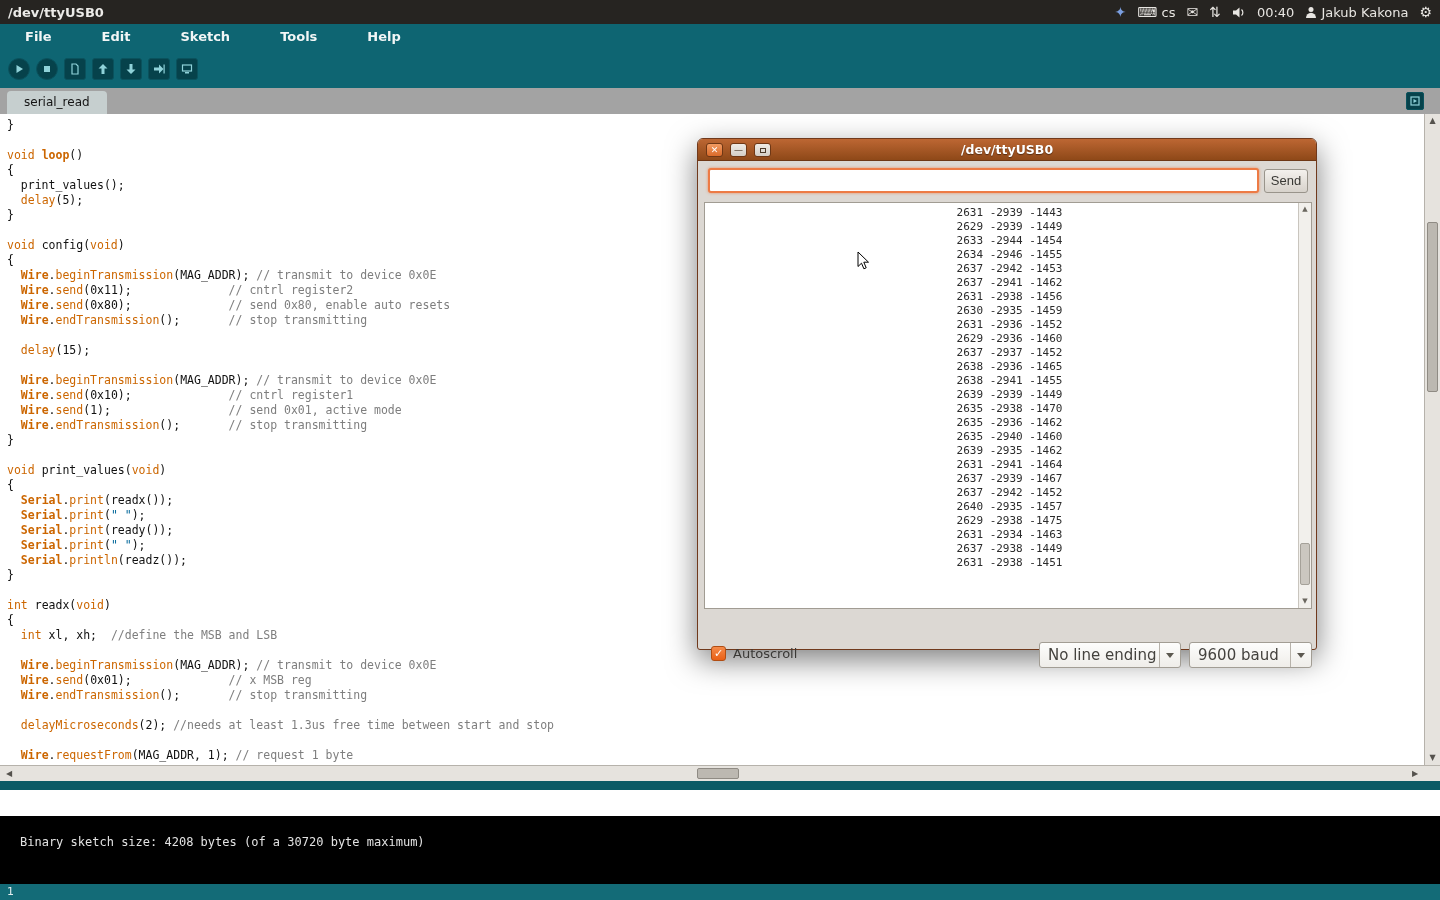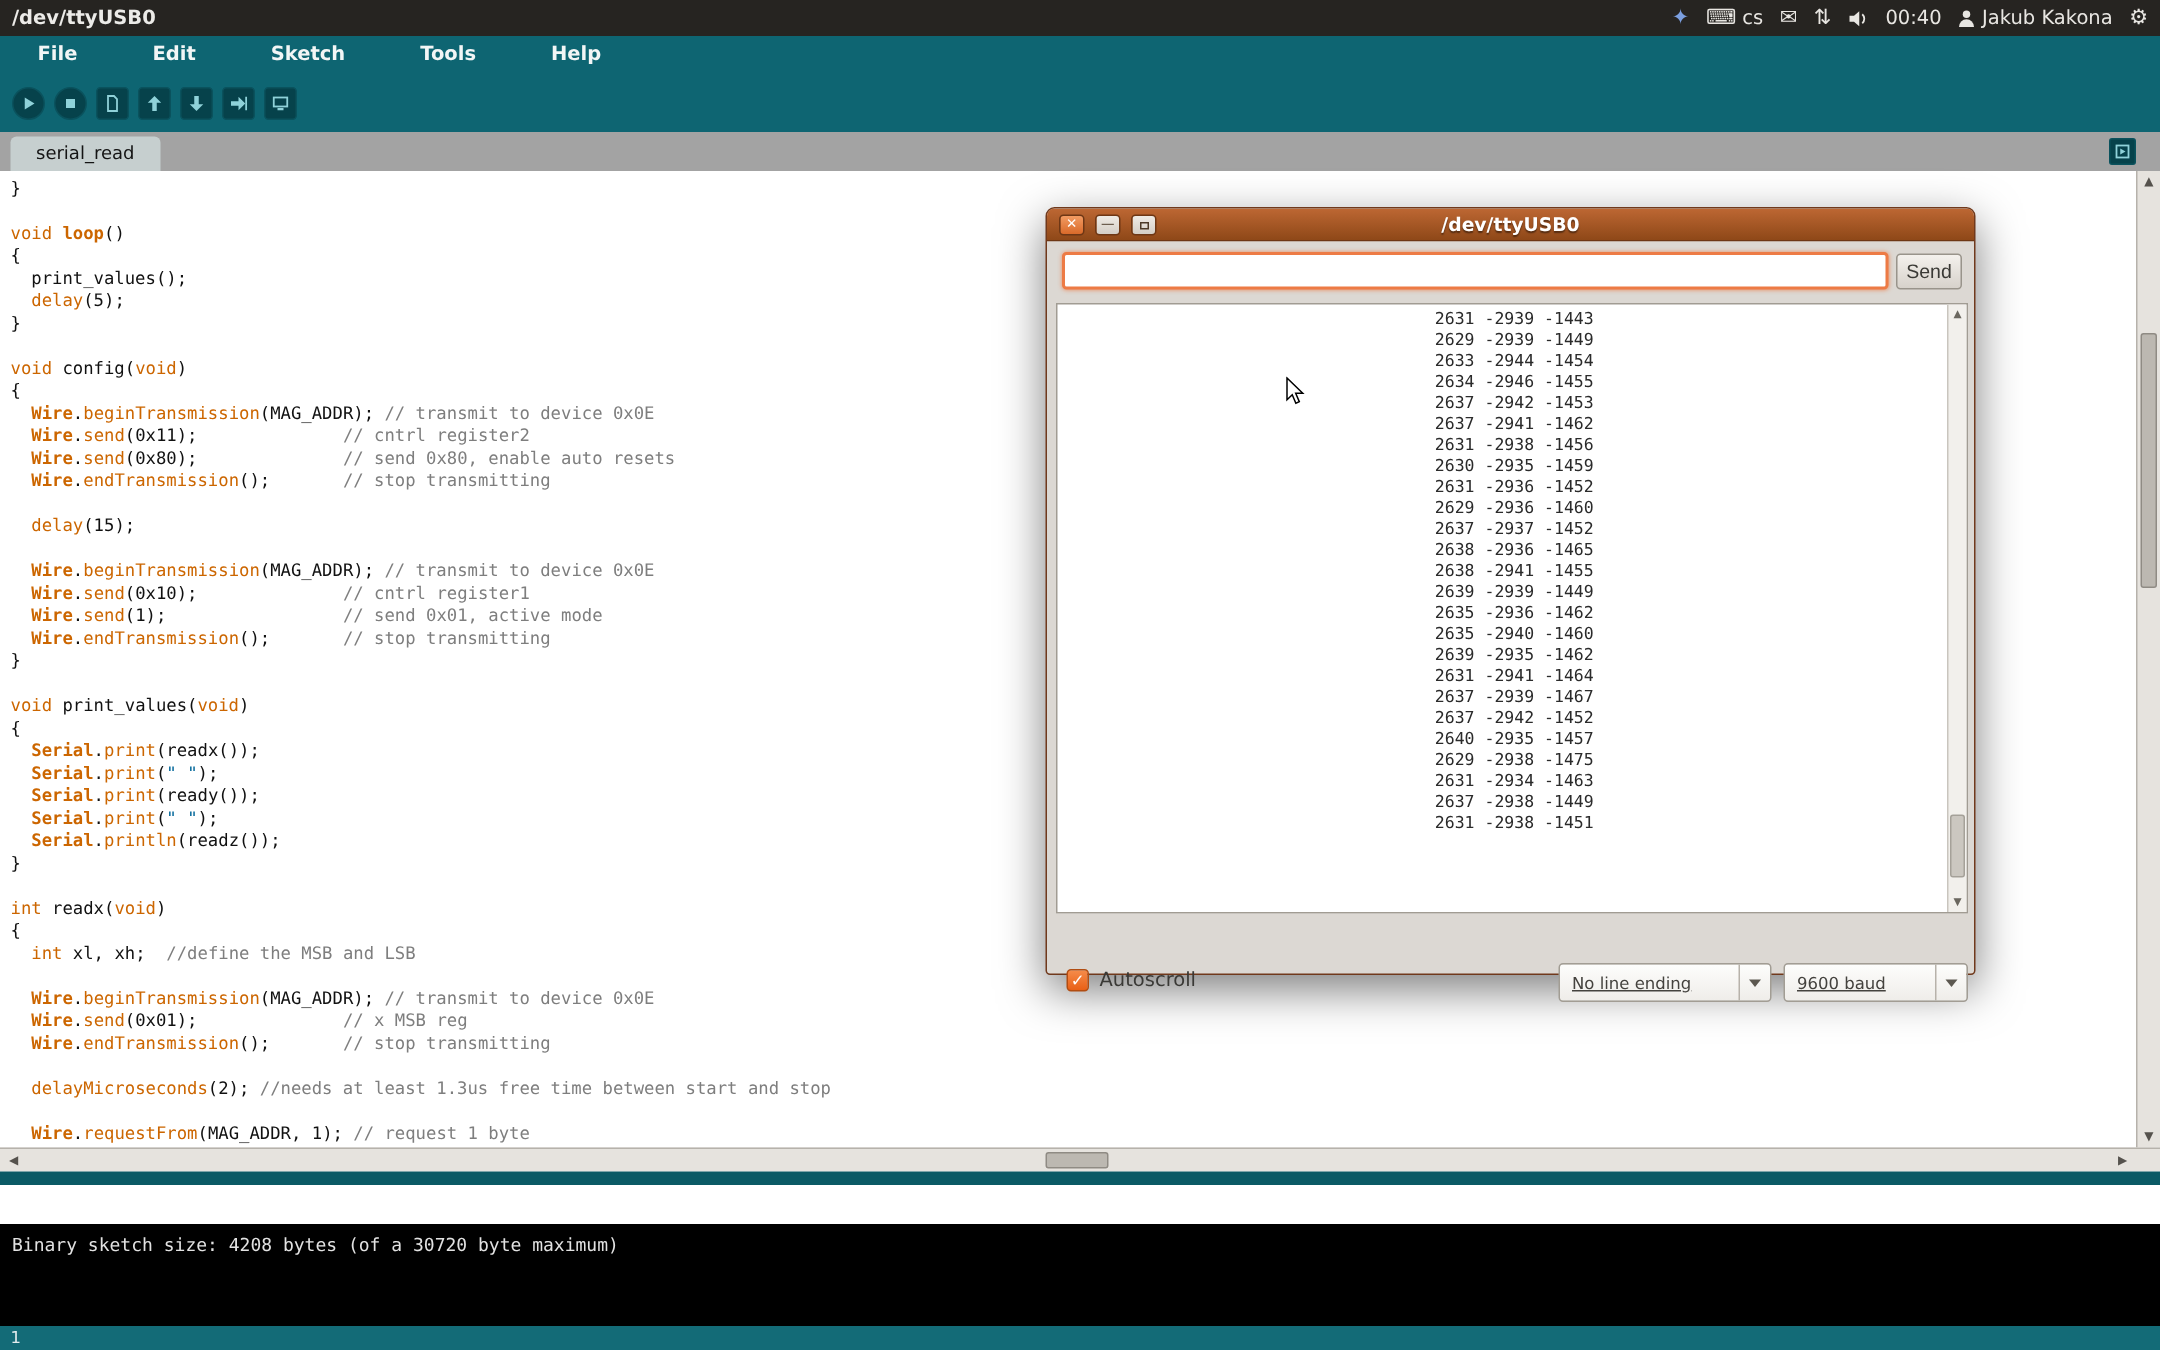--- a/index.html
+++ b/index.html
@@ -50,21 +50,21 @@
   .hscroll .thumb{position:absolute;left:697px;top:2px;width:42px;height:11px;background:#bcb8b1;
     border:1px solid #8f8b84;border-radius:2px;}
   .harrow{position:absolute;top:0;width:14px;text-align:center;font-size:8px;color:#55524d;line-height:15px;}
   .scroll-corner{position:absolute;left:1424px;top:765px;width:16px;height:16px;background:#e6e3de;border-top:1px solid #b6b2ab;}
 
   
   .teal-strip{position:absolute;left:0;top:781px;width:1440px;height:9px;background:#0b5a65;}
   .status-bar{position:absolute;left:0;top:790px;width:1440px;height:26px;background:#5d919b;
     color:#0e0e0e;font-size:13px;line-height:26px;padding-left:7px;}
   .console{position:absolute;left:0;top:816px;width:1440px;height:68px;background:#000000;}
-  .console pre{margin:0;padding:7px 0 0 8px;font-family:"DejaVu Sans Mono","Liberation Mono",monospace;
+  .console pre{margin:12px;padding:7px 0 0 8px;font-family:"DejaVu Sans Mono","Liberation Mono",monospace;
     font-size:12px;color:#e2e2e2;}
   .footer-bar{position:absolute;left:0;top:884px;width:1440px;height:16px;background:#136b77;
     color:#e3ecee;font-size:11px;line-height:16px;padding-left:7px;}
 
   
   .serial-window{position:absolute;left:697px;top:138px;width:620px;height:512px;background:#dcd8d3;
     border:1px solid #70391c;border-radius:6px 6px 3px 3px;box-shadow:0 10px 30px rgba(0,0,0,.5);}
   .sw-titlebar{position:absolute;left:0;top:0;width:100%;height:22px;border-radius:5px 5px 0 0;
     background:linear-gradient(#bd6733,#8e4818);border-bottom:1px solid #6e3715;}
   .sw-title{position:absolute;left:0;top:0;width:100%;text-align:center;font-size:12.5px;font-weight:bold;
@@ -88,21 +88,21 @@
     border:1px solid #a5a199;border-radius:2px;}
   .oarrow{position:absolute;width:100%;text-align:center;font-size:7px;color:#6b675f;line-height:9px;}
   .sw-controls{position:absolute;left:3px;top:477px;width:100%;height:28px;margin-top:24px;}
   .checkbox{position:absolute;left:10px;top:6px;width:15px;height:15px;border:1px solid #b14d12;border-radius:3px;
     background:#fdfcfa;text-align:center;font-size:11px;font-weight:bold;color:#fff;line-height:14px;}
   .checkbox.checked{background:linear-gradient(#f58b4a,#e96016);}
   .checkbox.checked::after{content:"✓";}
   .check-label{position:absolute;left:32px;top:6px;font-size:13px;color:#3a3936;}
   .dropdown{position:absolute;top:2px;height:26px;background:linear-gradient(#fdfdfc,#efede9);
     border:1px solid #a29d94;border-radius:3px;display:flex;align-items:center;}
-  .dd-label{flex:1;padding-left:8px;font-size:11px;color:#44423e;white-space:nowrap;overflow:hidden;text-decoration:underline;}
+  .dd-label{flex:1;padding-left:8px;font-size:15px;color:#44423e;white-space:nowrap;overflow:hidden;}
   .dd-arrow{width:21px;height:100%;border-left:1px solid #b7b2aa;display:flex;align-items:center;justify-content:center;}
   .dd-arrow::after{content:"";border-left:4px solid transparent;border-right:4px solid transparent;border-top:5px solid #5c5850;}
   .dd-lineending{left:338px;width:142px;}
   .dd-baud{left:488px;width:123px;}
 
   .mouse-cursor{position:absolute;left:857px;top:251px;z-index:50;pointer-events:none;}
 </style>
 </head>
 <body>
 
@@ -298,20 +298,21 @@
           <div class="serial-line">2637 -2942 -1453</div>
           <div class="serial-line">2637 -2941 -1462</div>
           <div class="serial-line">2631 -2938 -1456</div>
           <div class="serial-line">2630 -2935 -1459</div>
           <div class="serial-line">2631 -2936 -1452</div>
           <div class="serial-line">2629 -2936 -1460</div>
           <div class="serial-line">2637 -2937 -1452</div>
           <div class="serial-line">2638 -2936 -1465</div>
           <div class="serial-line">2638 -2941 -1455</div>
           <div class="serial-line">2639 -2939 -1449</div>
+          <div class="serial-line">2635 -2938 -1470</div>
           <div class="serial-line">2635 -2936 -1462</div>
           <div class="serial-line">2635 -2940 -1460</div>
           <div class="serial-line">2639 -2935 -1462</div>
           <div class="serial-line">2631 -2941 -1464</div>
           <div class="serial-line">2637 -2939 -1467</div>
           <div class="serial-line">2637 -2942 -1452</div>
           <div class="serial-line">2640 -2935 -1457</div>
           <div class="serial-line">2629 -2938 -1475</div>
           <div class="serial-line">2631 -2934 -1463</div>
           <div class="serial-line">2637 -2938 -1449</div>

